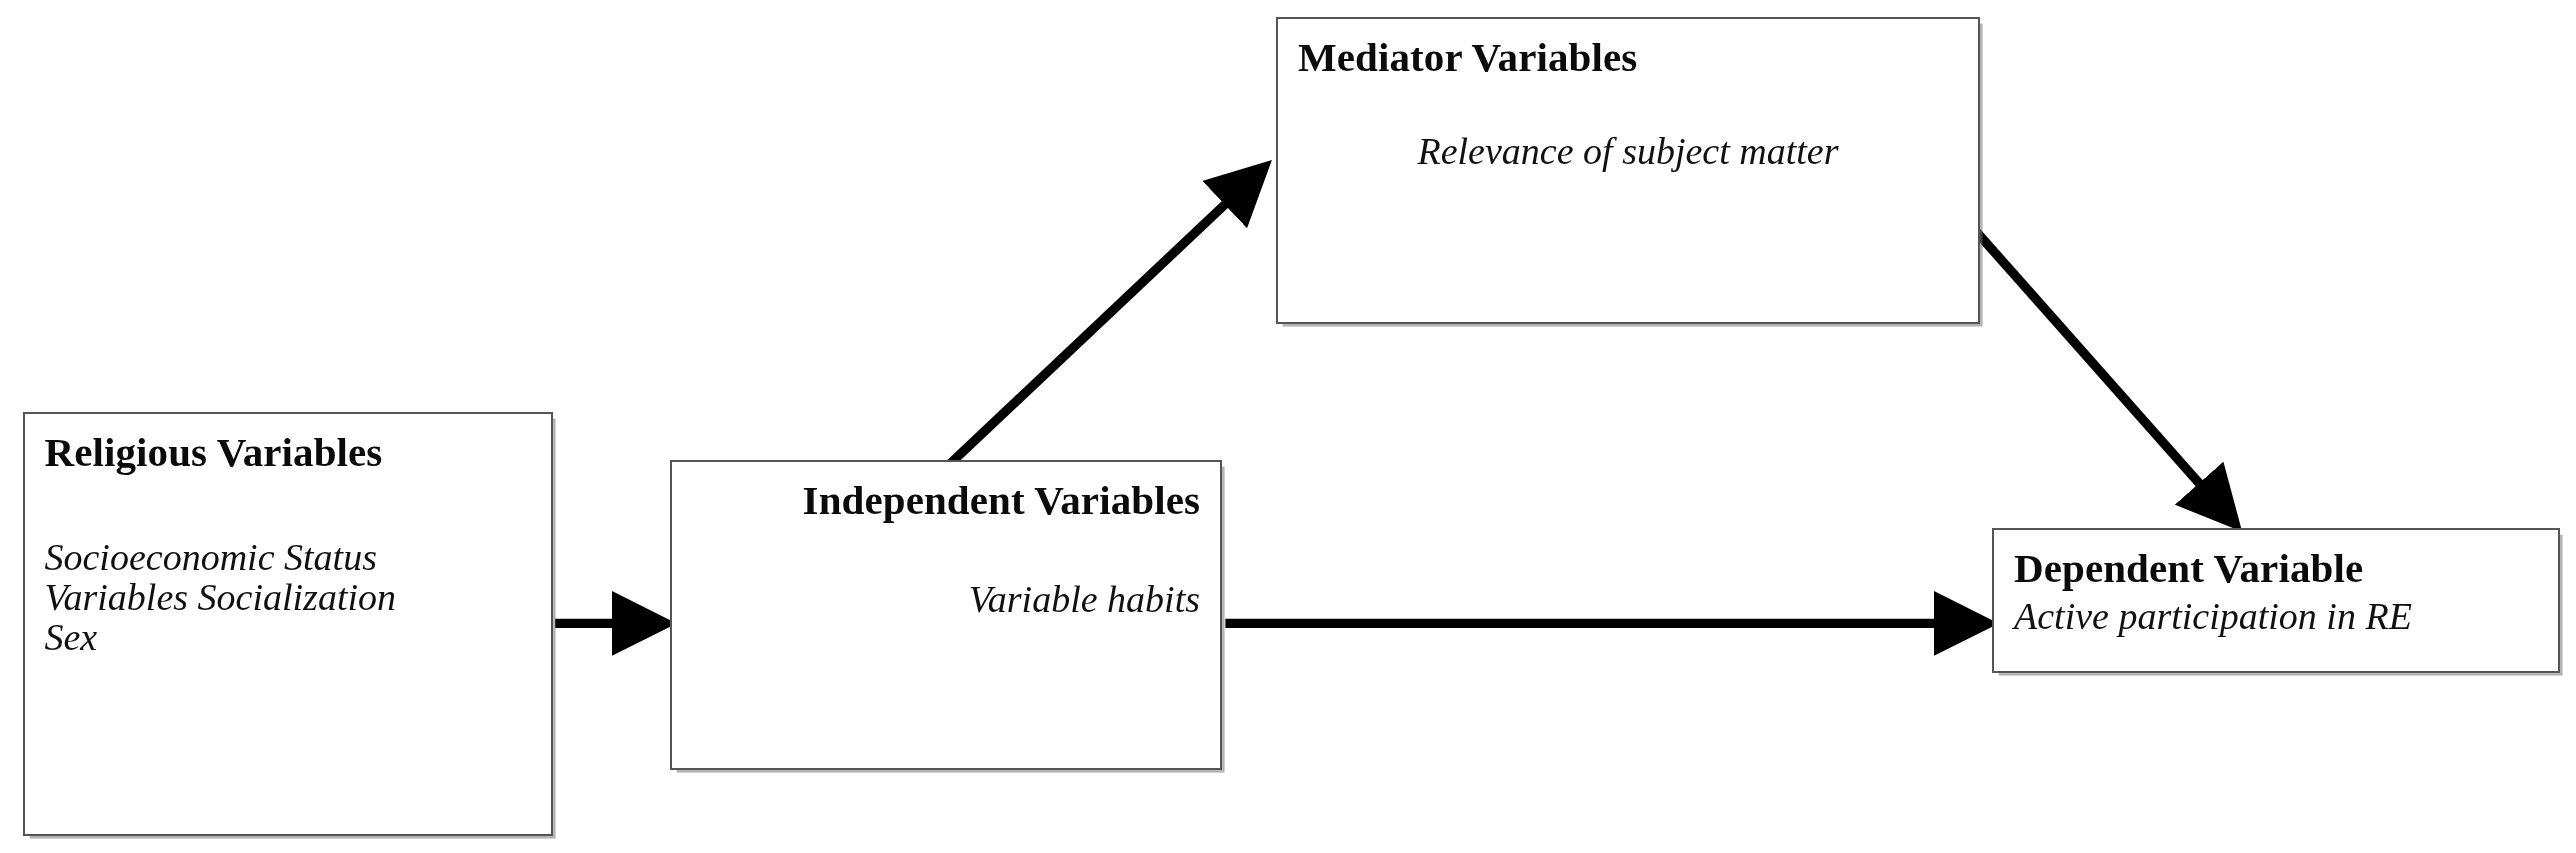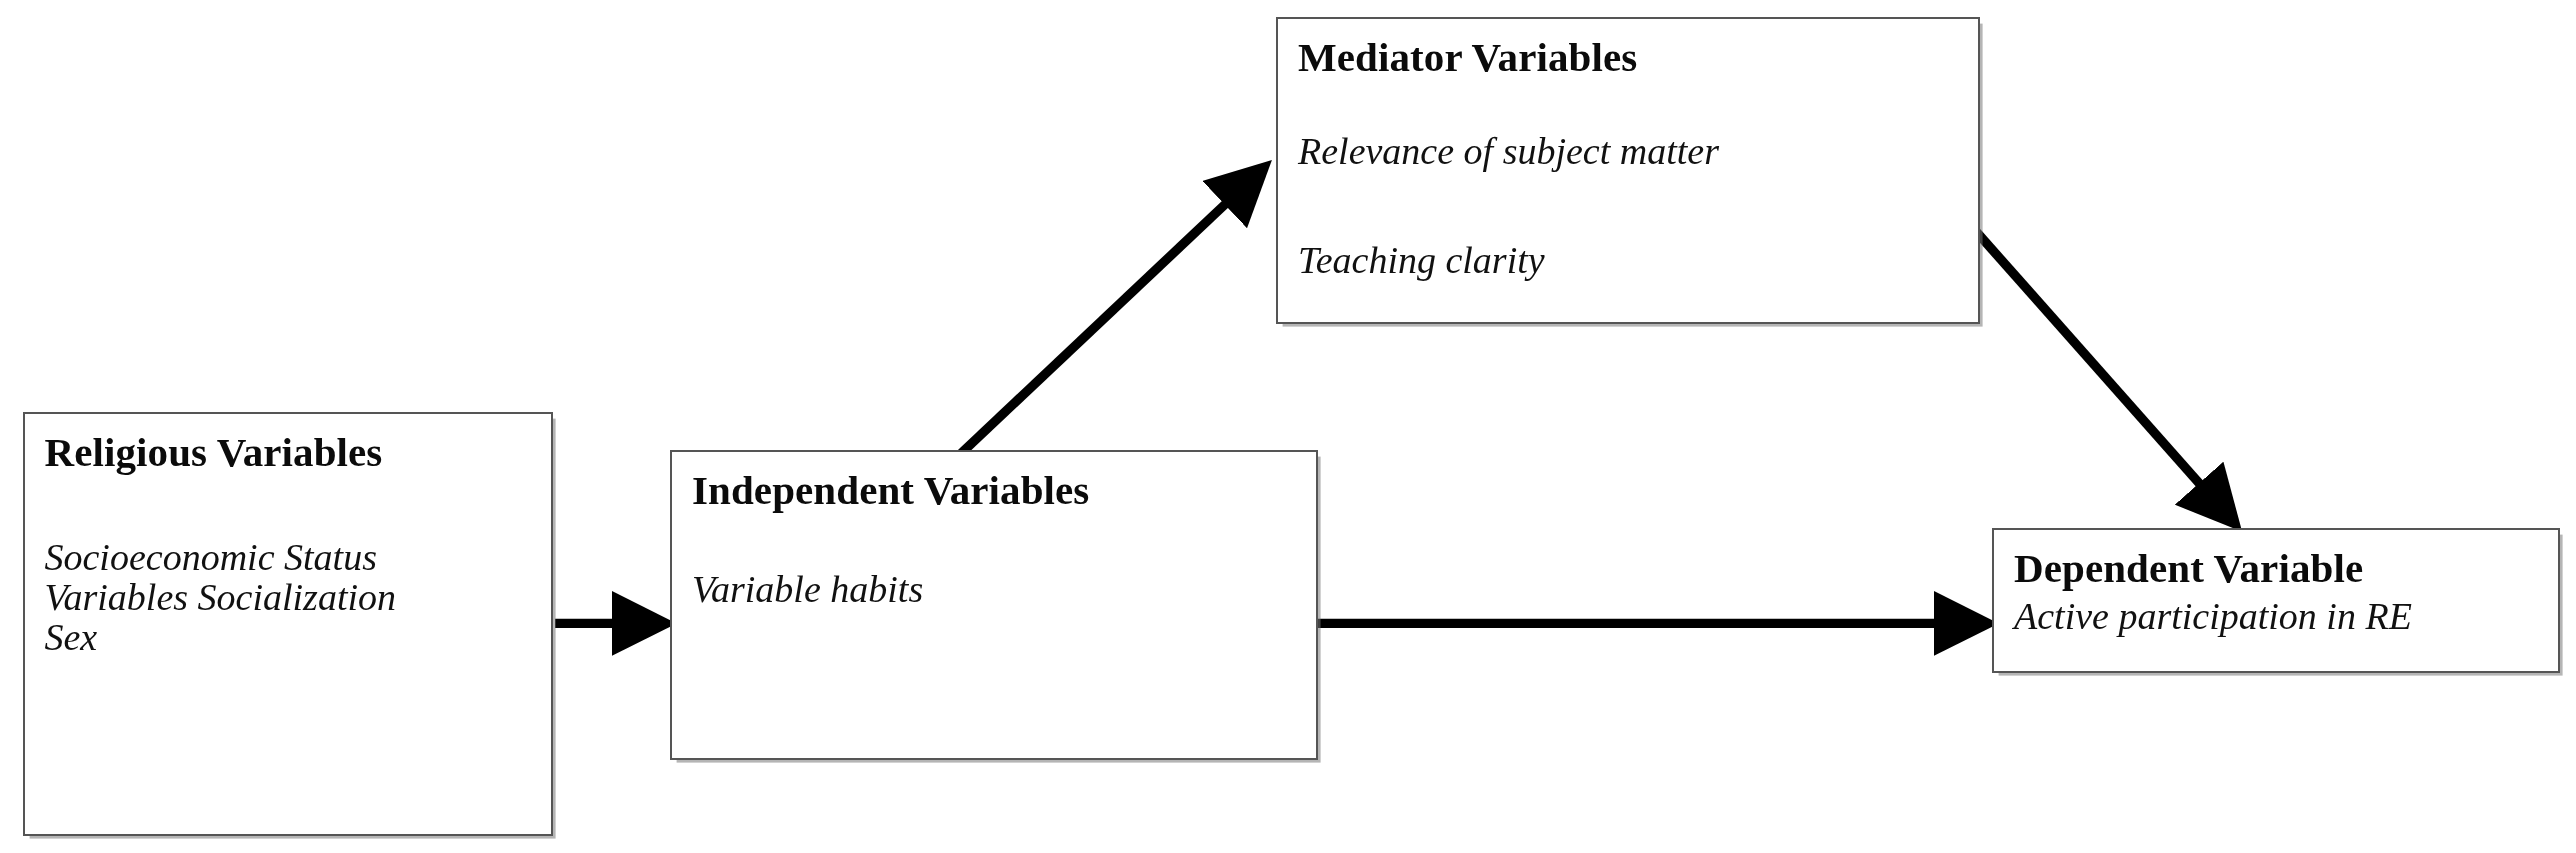--- a/index.html
+++ b/index.html
@@ -61,35 +61,36 @@
   #node-background {
     left: 22.5px;  top: 412px;  width: 530px;  height: 424px;
   }
   #node-background .node-items {
     justify-content: flex-start;
     padding-top: 64px;
     padding-bottom: 22.5px;
   }
 
   #node-independent {
-    left: 670px; top: 450px; width: 648px; height: 310px;
+    left: 670px; top: 460px; width: 552px; height: 310px; align-items: flex-end;
   }
   #node-independent .node-items {
     justify-content: space-between;
     padding-top: 58px;
     padding-bottom: 20px;
   }
 
   #node-mediator {
     left: 1276px; top: 16.6px; width: 704px; height: 307px;
   }
   #node-mediator .node-items {
     justify-content: space-between;
     padding-top: 53px;
     padding-bottom: 26.5px;
+    align-items: center;
   }
 
   #node-dependent {
     left: 1992px; top: 528px; width: 568px; height: 145px;
   }
   #node-dependent .node-items {
     justify-content: center;
     padding-bottom: 12px;
   }
 </style>
@@ -127,21 +128,20 @@
     <div class="node-title">Independent Variables</div>
     <div class="node-items">
       <div class="node-item">Variable habits</div>
     </div>
   </div>
 
   <div class="node" id="node-mediator">
     <div class="node-title">Mediator Variables</div>
     <div class="node-items">
       <div class="node-item">Relevance of subject matter</div>
-      <div class="node-item">Teaching clarity</div>
     </div>
   </div>
 
   <div class="node" id="node-dependent">
     <div class="node-title">Dependent Variable</div>
     <div class="node-items">
       <div class="node-item">Active participation in RE</div>
     </div>
   </div>
 

